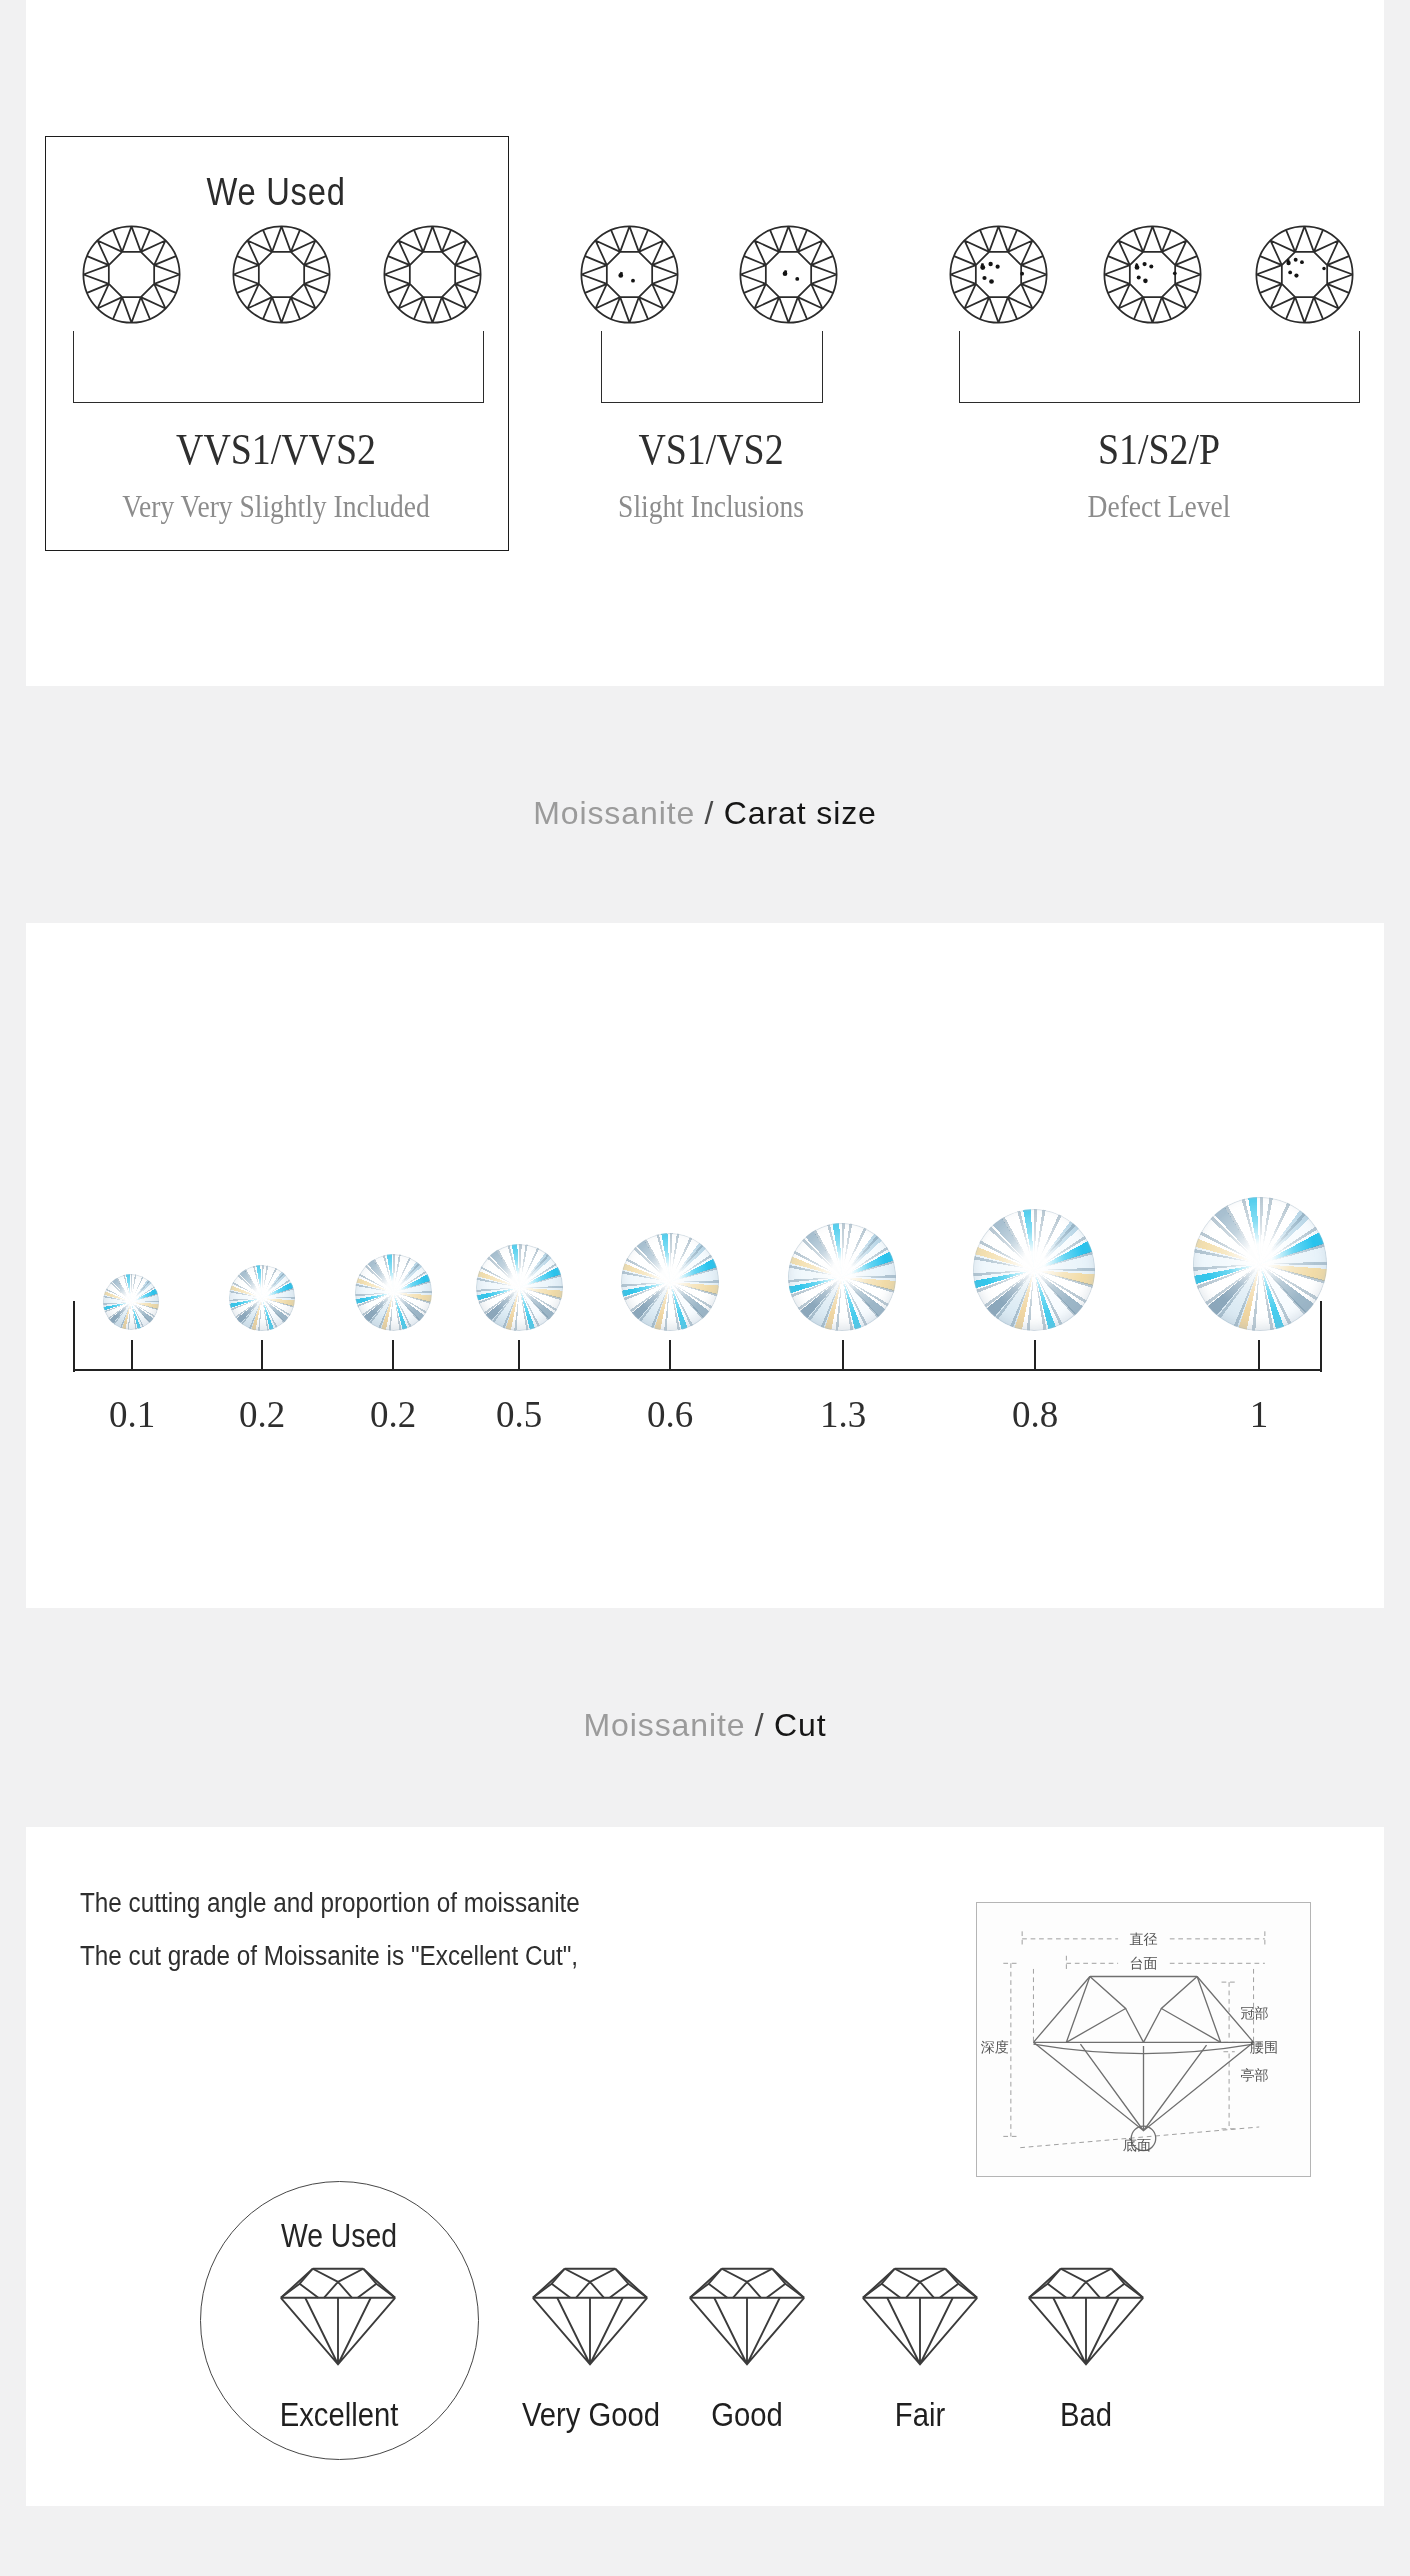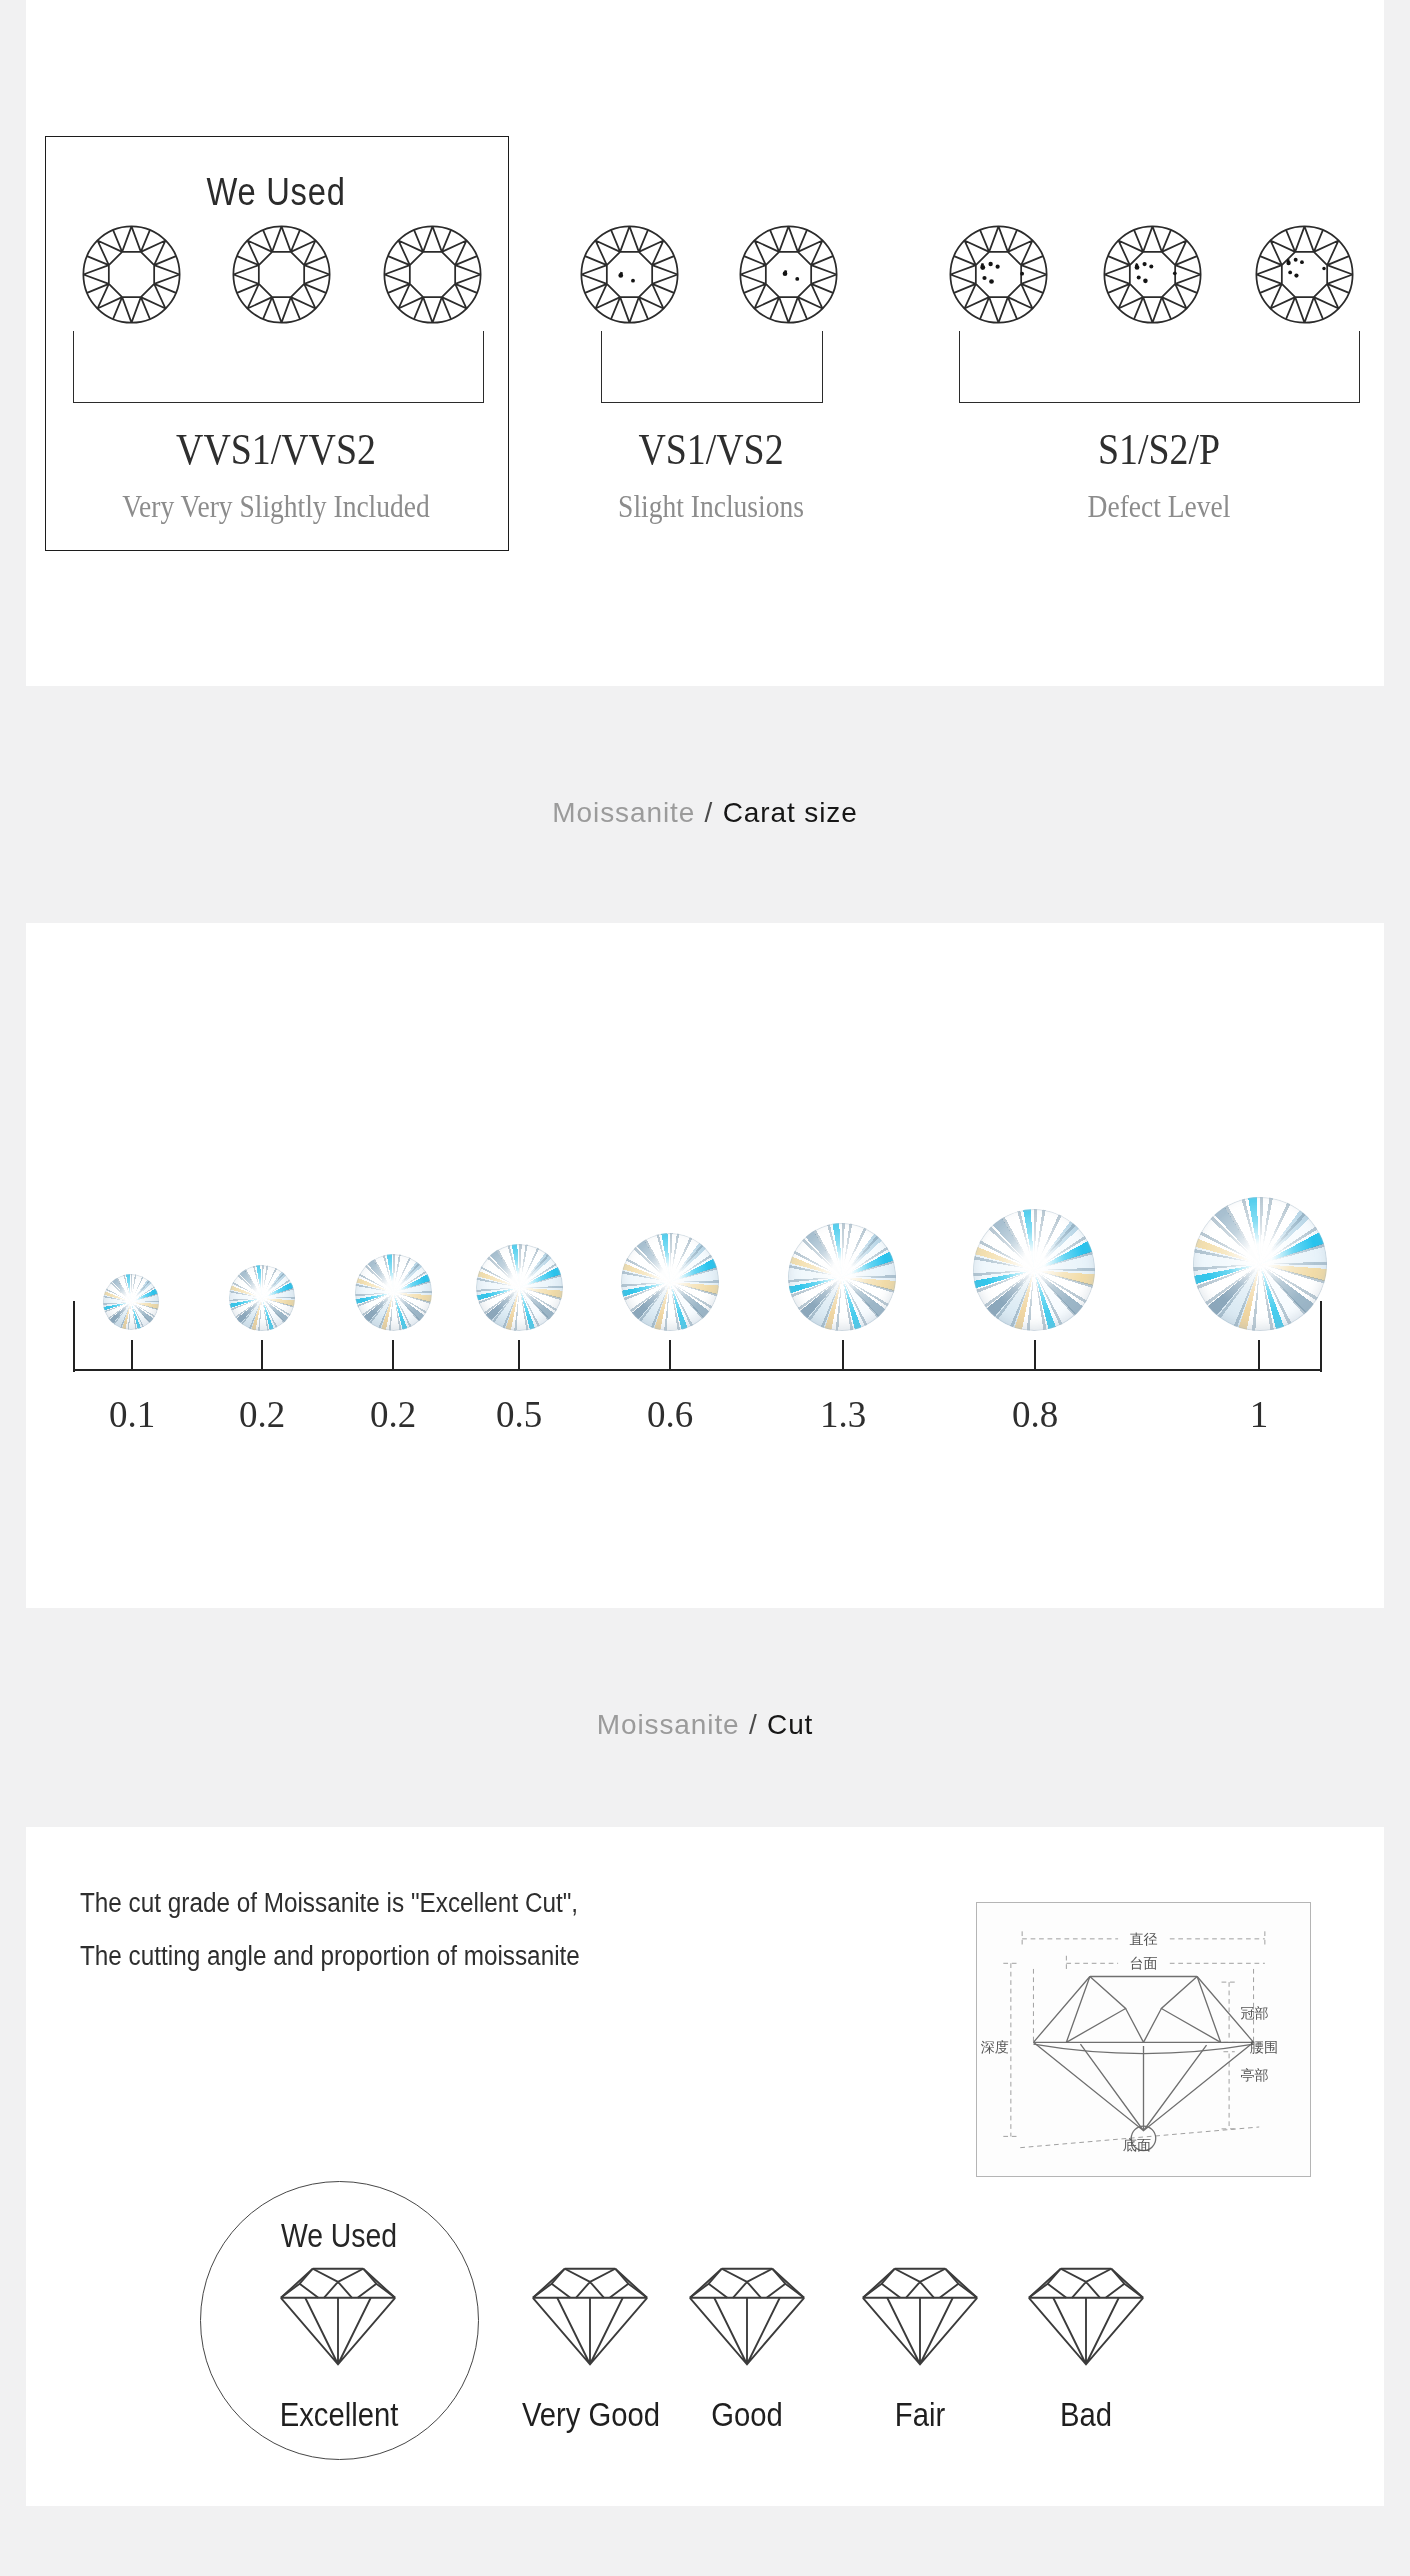--- a/index.html
+++ b/index.html
@@ -18,21 +18,21 @@
   
   .used-box{position:absolute;left:45px;top:136px;width:462px;height:413px;
             border:1.9px solid #1c1c1c;background:#fff;}
   .we-used{font-size:38px;color:#2b2b2b;letter-spacing:0.9px;}
   .bracket{position:absolute;border-left:1.9px solid #2b2b2b;border-right:1.9px solid #2b2b2b;
            border-bottom:1.9px solid #2b2b2b;height:71px;top:331px;}
   .grade-title{font-family:"Liberation Serif",serif;font-size:44px;color:#2e2e2e;}
   .grade-desc{font-family:"Liberation Serif",serif;font-size:32px;color:#8c8c8c;}
 
   
-  .band-head{font-size:28px;letter-spacing:0.9px;}
+  .band-head{font-size:32px;letter-spacing:0.9px;}
   .head-gray{color:#9b9b9b;}
   .head-sep{color:#4a4a4a;padding:0 9.4px;}
   .head-dark{color:#161616;}
 
   
   .gem{position:absolute;border-radius:50%;
     background:
       radial-gradient(circle at 50% 44%, rgba(255,255,255,.98) 0 12%, rgba(255,255,255,.3) 34%, rgba(255,255,255,0) 55%),
       repeating-conic-gradient(from 8deg, rgba(120,150,170,.5) 0deg 3deg, rgba(255,255,255,0) 3deg 16deg),
       conic-gradient(from 15deg,
@@ -185,22 +185,22 @@
   <div class="abs ctr size-label" style="left:1035px;top:1414px">0.8</div>
   <div class="abs ctr size-label" style="left:1259px;top:1414px">1</div>
 
   <div class="abs ctr band-head" style="left:705px;top:1725px">
     <span class="head-gray">Moissanite</span><span class="head-sep">/</span><span class="head-dark">Cut</span>
   </div>
 
   <div class="white sec-c"></div>
 
   <div class="cut-par">
+    <div><span class="cond-l">The cutting angle and proportion of moissanite</span></div>
     <div><span class="cond-l">The cut grade of Moissanite is "Excellent Cut",</span></div>
-    <div><span class="cond-l">The cutting angle and proportion of moissanite</span></div>
   </div>
 
   <div class="diagram-box">
     <svg width="333" height="273" viewBox="0 0 354 290">
       <g stroke="#9a9a9a" stroke-width="1" stroke-dasharray="5 4" fill="none">
         <path d="M48,38 L150,38 M205,38 L306,38"></path>
         <path d="M95,64 L150,64 M205,64 L306,64"></path>
         <path d="M36,64 L36,248 M48,30 L48,46 M306,30 L306,46 M95,56 L95,72 M28,64 L44,64 M28,248 L44,248"></path>
         <path d="M268,84 L268,144 M260,84 L276,84 M268,160 L268,240 M260,240 L276,240 M262,148 L274,148 M262,158 L274,158"></path>
         <path d="M46,260 L300,238"></path>

